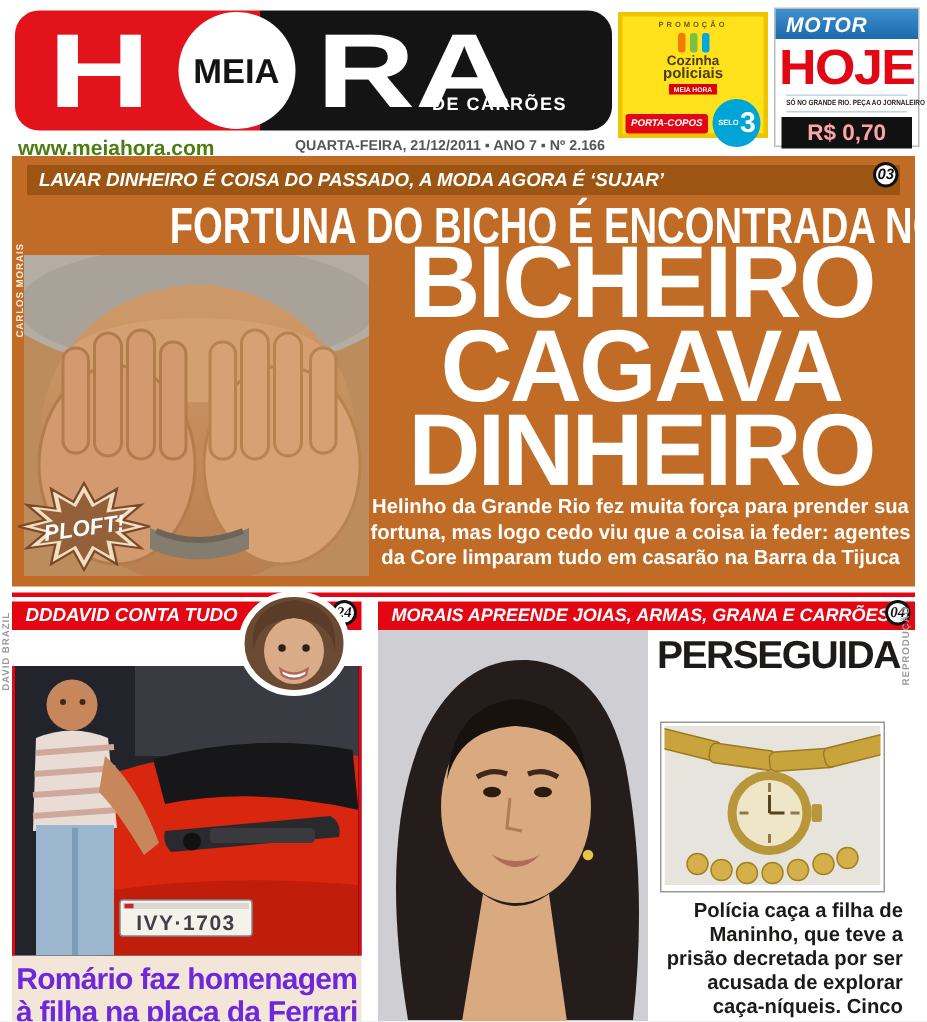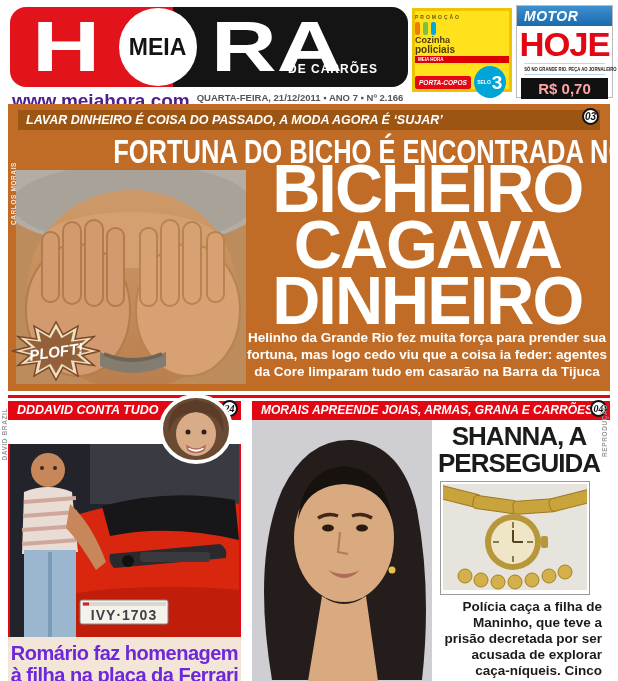--- a/index.html
+++ b/index.html
@@ -12,27 +12,27 @@
           display:flex; align-items:center; }
   .logo-h { color:#fff; font-size:70px; font-weight:bold; line-height:1; margin-left:22px;
             display:inline-block; transform:scaleX(1.35); transform-origin:left center; }
   .logo-circle { width:78px; height:78px; border-radius:50%; background:#fff; margin-left:36px;
                  display:flex; align-items:center; justify-content:center; flex:none; }
   .logo-circle span { color:#141414; font-size:23px; font-weight:bold; letter-spacing:0; }
   .logo-ra { color:#fff; font-size:70px; font-weight:bold; line-height:1; margin-left:14px;
              display:inline-block; transform:scaleX(1.3); transform-origin:left center; }
   .logo-tagline { position:absolute; right:30px; bottom:11px; color:#fff; font-size:12px;
                   font-weight:bold; letter-spacing:1px; }
-  .website { position:absolute; left:12px; top:90px; font-size:19px; font-weight:bold; color:#4c1d95; }
+  .website { position:absolute; left:12px; top:90px; font-size:14px; font-weight:bold; color:#4d7c0f; }
   .dateline { position:absolute; left:185px; top:92px; width:230px; text-align:center;
               font-size:9.5px; color:#555; font-weight:bold; }
 
   .promo-box { position:absolute; left:412px; top:8px; width:100px; height:84px;
                background:#ffe11c; border:3px solid #eec400; display:flex; flex-direction:column;
-               padding-top:3px; }
+               align-items:center; padding-top:3px; }
   .promo-label { font-size:5px; letter-spacing:2px; color:#6b5b00; font-weight:bold; }
   .promo-bars { display:flex; gap:3px; margin-top:2px; }
   .promo-bars i { width:5px; height:13px; border-radius:2px; display:block; }
   .promo-bars .b1 { background:#f07d00; } .promo-bars .b2 { background:#7ac143; } .promo-bars .b3 { background:#00a7e1; }
   .promo-brand1 { font-size:9px; font-weight:bold; color:#4a3c10; line-height:1; margin-top:1px; }
   .promo-brand2 { font-size:10px; font-weight:bold; color:#4a3c10; line-height:1; }
   .promo-tag { font-size:4.5px; font-weight:bold; color:#fff; background:#d00; padding:1px 3px; margin-top:1px; }
   .promo-row { display:flex; align-items:center; gap:3px; margin-top:3px; }
   .promo-item { background:#e30613; color:#fff; font-size:6.5px; font-weight:bold; font-style:italic;
                 padding:3px 4px; border-radius:2px; white-space:nowrap; }
@@ -272,21 +272,20 @@
         <path d="M100,96 Q110,92 120,98" stroke="#40271a" stroke-width="3.5" fill="none"></path>
         <ellipse cx="76" cy="108" rx="6" ry="3.5" fill="#2a1a10"></ellipse>
         <ellipse cx="110" cy="108" rx="6" ry="3.5" fill="#2a1a10"></ellipse>
         <path d="M88,112 L86,132 L96,134" stroke="#b07c52" stroke-width="2" fill="none"></path>
         <path d="M76,150 Q92,158 108,150 Q92,166 76,150 Z" fill="#b06a5a"></path>
         <path d="M70,176 Q92,192 114,176 L126,261 L56,261 Z" fill="#d9a980"></path>
         <circle cx="140" cy="150" r="3.5" fill="#e8c34a"></circle>
       </svg>
     </div>
     <div class="shanna-headline">
-      <div>SHANNA, A</div>
       <div>PERSEGUIDA</div>
     </div>
     <div class="watch-inset">
       <svg width="144" height="106" viewBox="0 0 144 106">
         <rect width="144" height="106" fill="#e7e4dd"></rect>
         <g fill="#c9a43c" stroke="#9a7a22" stroke-width="1">
           <rect x="-6" y="6" width="44" height="13" rx="4" transform="rotate(14 16 12)"></rect>
           <rect x="30" y="14" width="44" height="13" rx="4" transform="rotate(8 52 20)"></rect>
           <rect x="70" y="16" width="44" height="13" rx="4" transform="rotate(-4 92 22)"></rect>
           <rect x="106" y="10" width="44" height="13" rx="4" transform="rotate(-14 128 16)"></rect>

